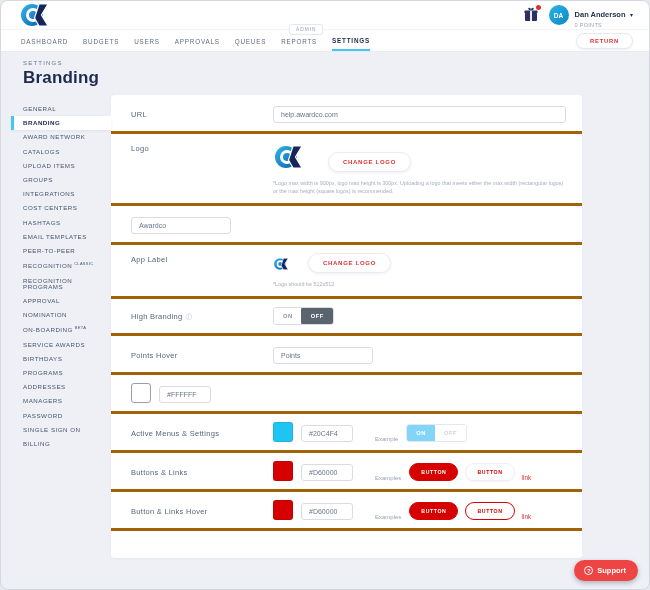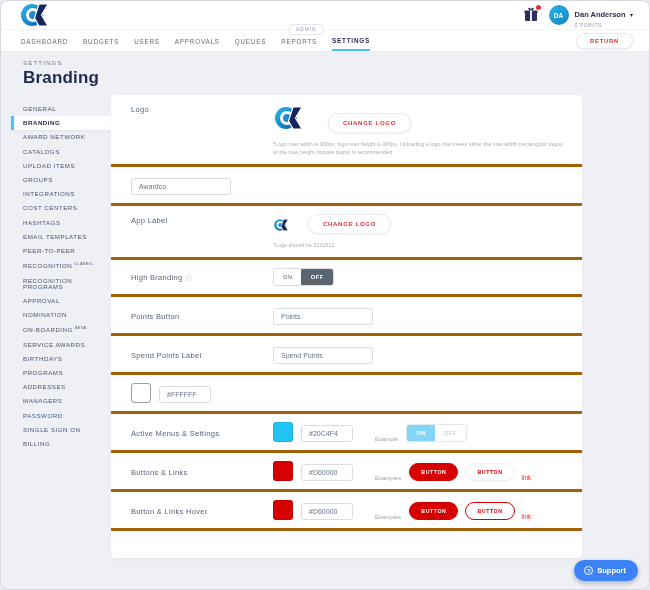--- a/index.html
+++ b/index.html
@@ -82,21 +82,21 @@
             border:1px solid rgba(0,0,0,.08); }
   .swatch.white { border:1px solid #98a1ab; }
 
   .ex-label { font-size:6px; color:#9aa3b1; margin:0 8px 0 22px; }
   .btn-demo { border-radius:9px; font-size:5.2px; font-weight:bold; letter-spacing:.6px; padding:5px 11px; margin-right:7px; }
   .btn-demo.fill { background:#d60000; color:#fff; border:1px solid #d60000; }
   .btn-demo.ghost { background:#fff; color:#d60000; border:1px solid #f0f0f2; box-shadow:0 1px 2px rgba(40,50,90,.06); }
   .btn-demo.outline { background:#fff; color:#d60000; border:1px solid #d60000; }
   .link-demo { font-size:6.3px; color:#e23030; }
 
-  .support-btn { position:absolute; right:11px; bottom:8px; background:#3b82f6; color:#fff; border:none;
+  .support-btn { position:absolute; right:11px; bottom:8px; background:#ef4444; color:#fff; border:none;
                  border-radius:12px; padding:6px 12px 6px 10px; font-size:7.5px; font-weight:bold;
                  display:flex; align-items:center; box-shadow:0 2px 5px rgba(20,20,60,.3); cursor:pointer; }
   .support-q { display:inline-flex; width:9px; height:9px; border:1px solid #fff; border-radius:50%;
                font-size:6px; font-weight:bold; align-items:center; justify-content:center; margin-right:4px; }
 </style>
 </head>
 <body>
 
 <div class="frame">
 
@@ -173,20 +173,26 @@
       <div class="side-item">PROGRAMS</div>
       <div class="side-item">ADDRESSES</div>
       <div class="side-item">MANAGERS</div>
       <div class="side-item">PASSWORD</div>
       <div class="side-item">SINGLE SIGN ON</div>
       <div class="side-item">BILLING</div>
     </div>
 
     <div class="card">
 
+      <div class="row">
+        <div class="rlabel">URL</div>
+        <div class="rfields">
+          <input class="txt w-full" type="text" value="help.awardco.com" style="">
+        </div>
+      </div>
 
       <div class="row top">
         <div class="rlabel">Logo</div>
         <div class="rfields">
           <div class="inline">
             <svg width="42" height="30" viewBox="0 0 42 24">
               <circle cx="13" cy="12" r="11" fill="url(#lg1)"></circle>
               <circle cx="14" cy="12" r="5.5" fill="none" stroke="#fff" stroke-width="3"></circle>
               <path d="M20 1 L29 1 L22.5 12 L29 23 L20 23 L15.5 15 Z" fill="#16265c" stroke="#fff" stroke-width="1.2"></path>
             </svg>
@@ -223,32 +229,26 @@
         </div>
         <div class="rfields inline">
           <div class="seg">
             <span class="on-plain">ON</span>
             <span class="off-dark">OFF</span>
           </div>
         </div>
       </div>
 
       <div class="row">
-        <div class="rlabel">Points Button</div>
+        <div class="rlabel">Points Hover</div>
         <div class="rfields">
           <input class="txt w-name" type="text" value="Points" style="">
         </div>
       </div>
 
-      <div class="row">
-        <div class="rlabel">Spend Points Label</div>
-        <div class="rfields">
-          <input class="txt w-name" type="text" value="Spend Points" style="">
-        </div>
-      </div>
 
       <div class="row">
         <div class="rfields inline">
           <span class="swatch white" style="background: rgb(255, 255, 255);"></span>
           <input class="txt w-hex" type="text" value="#FFFFFF" style="">
         </div>
       </div>
 
 
       <div class="row">

